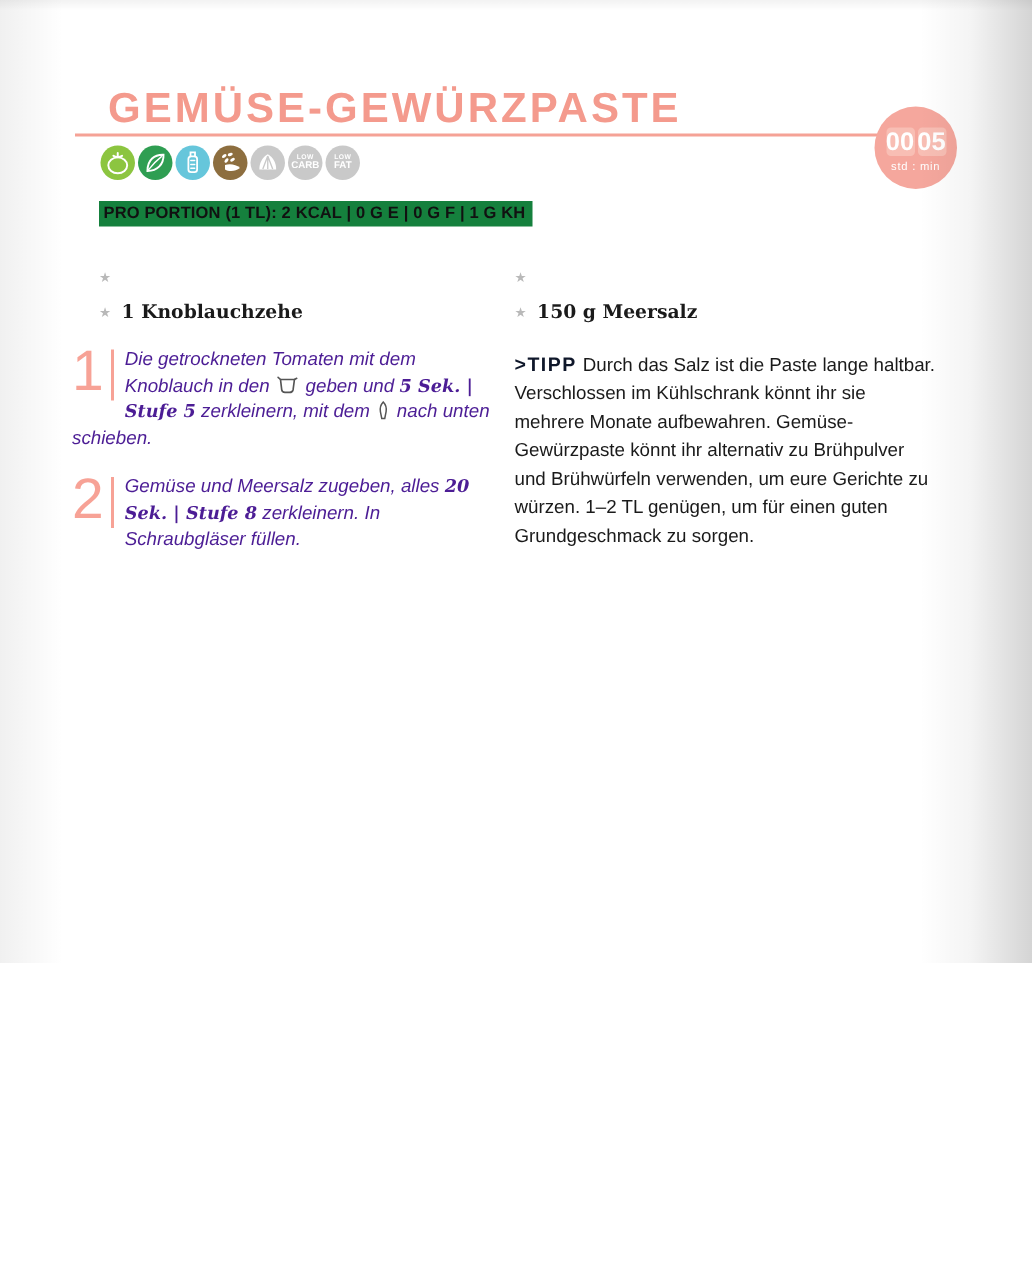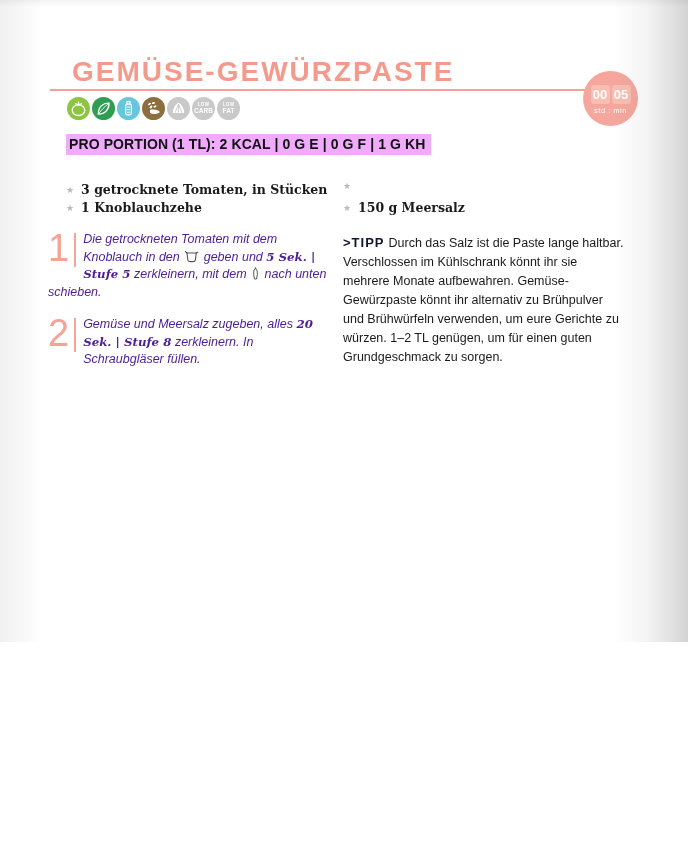--- a/index.html
+++ b/index.html
@@ -28,41 +28,41 @@
   .rule { position:absolute; left:50px; top:89px; width:560px; height:2px; background:#f5a296; }
   .badge {
     position:absolute; left:583px; top:71px; width:55px; height:55px;
     border-radius:50%; background:#f5a79d; z-index:2;
     display:flex; flex-direction:column; align-items:center; justify-content:center;
   }
   .badge-digits { display:flex; gap:2px; margin-top:3px; }
   .digit-box {
     display:inline-flex; align-items:center; justify-content:center;
     width:19px; height:19px; border-radius:3px; background:#f8beb4;
-    color:#ffffff; font-size:13px; font-weight:bold;
+    color:#ffffff; font-size:17px; font-weight:bold;
   }
   .badge-label { color:#ffffff; font-size:7.5px; margin-top:2px; letter-spacing:0.5px; }
 
   
   .icons { position:absolute; left:67px; top:97px; display:flex; gap:2px; }
   .dicon {
     width:23px; height:23px; border-radius:50%;
     display:flex; align-items:center; justify-content:center; overflow:hidden;
     color:#fff;
   }
   .dicon svg { display:block; }
   .dicon-text { display:flex; flex-direction:column; align-items:center; line-height:1; color:#fff; font-weight:bold; }
   .dicon-text .l1 { font-size:4.5px; letter-spacing:0.3px; }
   .dicon-text .l2 { font-size:6.5px; margin-top:1px; }
 
   
   .nutrition { position:absolute; left:66px; top:134px; }
   .hl {
-    display:table; background:#f0abfc; padding:2px 5px 3px 3px; margin-bottom:1px;
-    font-size:14px; font-weight:bold; letter-spacing:0.1px; color:#111;
+    display:table; background:#15803d; padding:2px 5px 3px 3px; margin-bottom:1px;
+    font-size:11px; font-weight:bold; letter-spacing:0.1px; color:#111;
   }
 
   
   .ing-col { position:absolute; top:182px; list-style:none; }
   .ing-col.left { left:66px; width:272px; }
   .ing-col.right { left:343px; width:282px; }
   .ing-item { display:flex; align-items:baseline; height:17.5px;
     font-family:"DejaVu Serif", serif; font-weight:bold; font-size:12.5px; color:#1a1a1a; }
   .ing-star { color:#b9b9b9; font-size:9px; margin-right:7px; position:relative; top:-1px;
     font-family:"DejaVu Sans", sans-serif; font-weight:normal; }
@@ -156,21 +156,20 @@
     </div>
   </div>
 
   <div class="nutrition">
     <div class="hl">PRO PORTION (1 TL): 2 KCAL | 0 G E | 0 G F | 1 G KH</div>
   </div>
 
   <ul class="ing-col left">
     <li class="ing-item">
       <span class="ing-star">★</span>
-      <span>3 getrocknete Tomaten, in Stücken</span>
     </li>
     <li class="ing-item">
       <span class="ing-star">★</span>
       <span>1 Knoblauchzehe</span>
     </li>
   </ul>
   <ul class="ing-col right">
     <li class="ing-item">
       <span class="ing-star">★</span>
     </li>

